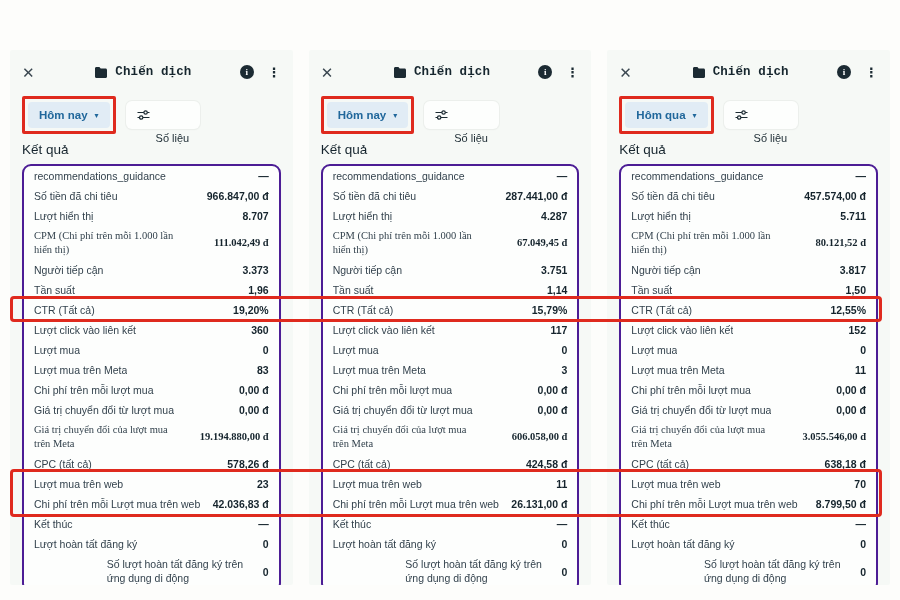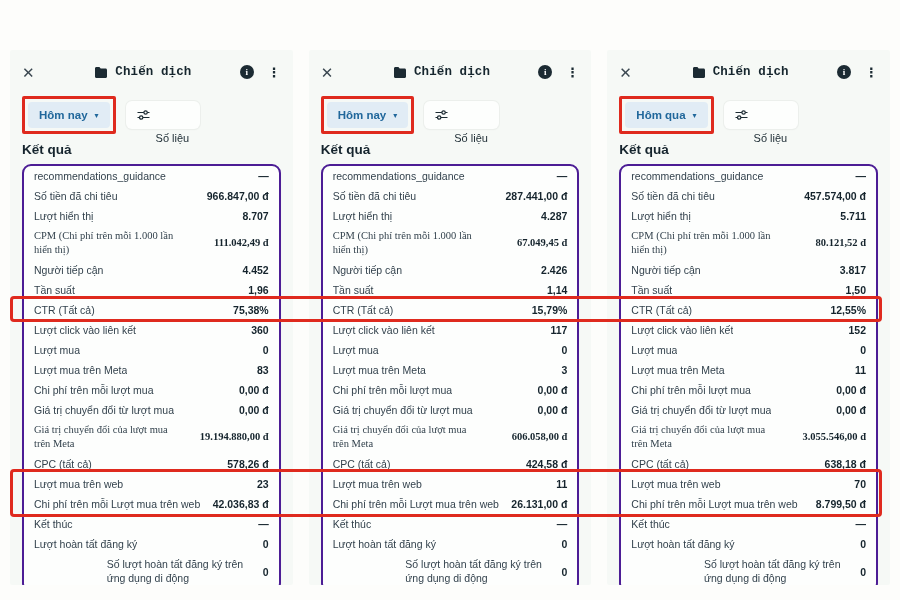--- a/index.html
+++ b/index.html
@@ -47,21 +47,21 @@
   .date-btn .date-label{font-size:11.5px;font-weight:bold;color:#20679b;}
   .date-btn .caret{font-size:8px;color:#20679b;margin-top:1px;}
   .metrics-btn{
     height:28px;background:#fdfefd;border-radius:6px;padding:0 11px;
     display:flex;align-items:center;gap:6px;cursor:pointer;
     box-shadow:0 0 0 1px #ecefec,0 1px 2px rgba(0,0,0,.04);
   }
   .metrics-btn .metrics-label{font-size:11px;color:#1c2b33;margin-top:46px;}
   
   .results-title{
-    margin-top:8px;height:16px;font-size:13.5px;font-weight:bold;color:#15242d;
+    margin-top:8px;height:16px;font-size:13.5px;font-weight:normal;color:#15242d;
   }
   .card{
     margin-top:6px;background:#fdfefd;border:2px solid #4c1d95;
     border-radius:9px;box-shadow:0 1px 2px rgba(0,0,0,.03);
     overflow:hidden;
   }
   .row{
     display:flex;justify-content:space-between;align-items:center;
     height:20px;padding:0 10px;gap:6px;
   }
@@ -142,29 +142,29 @@
         <div class="row">
           <span class="lbl">Lượt hiển thị</span>
           <span class="val">8.707</span>
         </div>
         <div class="row tall">
           <span class="lbl">CPM (Chi phí trên mỗi 1.000 lần hiển thị)</span>
           <span class="val">111.042,49 đ</span>
         </div>
         <div class="row">
           <span class="lbl">Người tiếp cận</span>
-          <span class="val">4.452</span>
+          <span class="val">3.373</span>
         </div>
         <div class="row">
           <span class="lbl">Tần suất</span>
           <span class="val">1,96</span>
         </div>
         <div class="row">
           <span class="lbl">CTR (Tất cả)</span>
-          <span class="val">75,38%</span>
+          <span class="val">19,20%</span>
         </div>
         <div class="row">
           <span class="lbl">Lượt click vào liên kết</span>
           <span class="val">360</span>
         </div>
         <div class="row">
           <span class="lbl">Lượt mua</span>
           <span class="val">0</span>
         </div>
         <div class="row">
@@ -260,21 +260,21 @@
         <div class="row">
           <span class="lbl">Lượt hiển thị</span>
           <span class="val">4.287</span>
         </div>
         <div class="row tall">
           <span class="lbl">CPM (Chi phí trên mỗi 1.000 lần hiển thị)</span>
           <span class="val">67.049,45 đ</span>
         </div>
         <div class="row">
           <span class="lbl">Người tiếp cận</span>
-          <span class="val">2.426</span>
+          <span class="val">3.751</span>
         </div>
         <div class="row">
           <span class="lbl">Tần suất</span>
           <span class="val">1,14</span>
         </div>
         <div class="row">
           <span class="lbl">CTR (Tất cả)</span>
           <span class="val">15,79%</span>
         </div>
         <div class="row">

